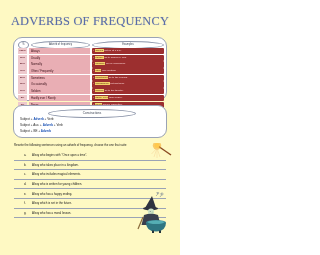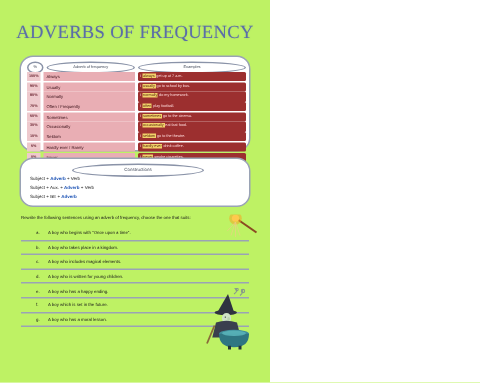--- a/index.html
+++ b/index.html
@@ -2,21 +2,21 @@
 <html><head>
 <meta charset="utf-8">
 <style>
   html,body{margin:0;padding:0;}
   body{
     width:180px;height:255px;background:#ffffff;
     font-family:"Liberation Sans", sans-serif;
     overflow:hidden;
   }
   .page{
-    position:relative;width:180px;height:255px;background:#bef264;
+    position:relative;width:180px;height:255px;background:#fef9c3;
     box-sizing:border-box;
   }
 
   
   .title{
     position:absolute;left:0;top:14px;width:180px;
     text-align:center;
     font-family:"Liberation Serif", serif;
     font-size:12.4px;letter-spacing:.2px;
     color:#5b6ea8;

